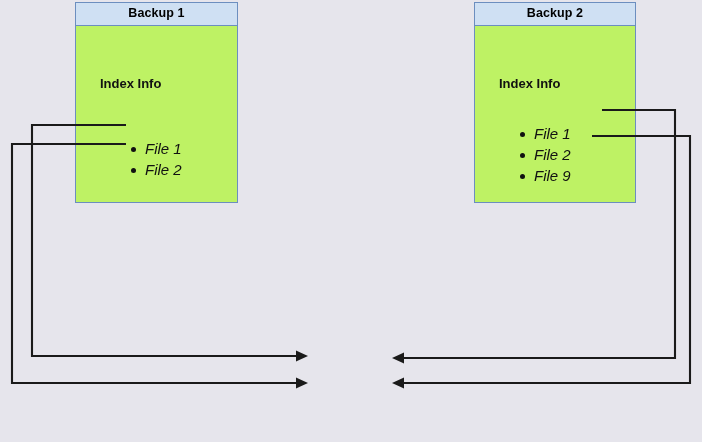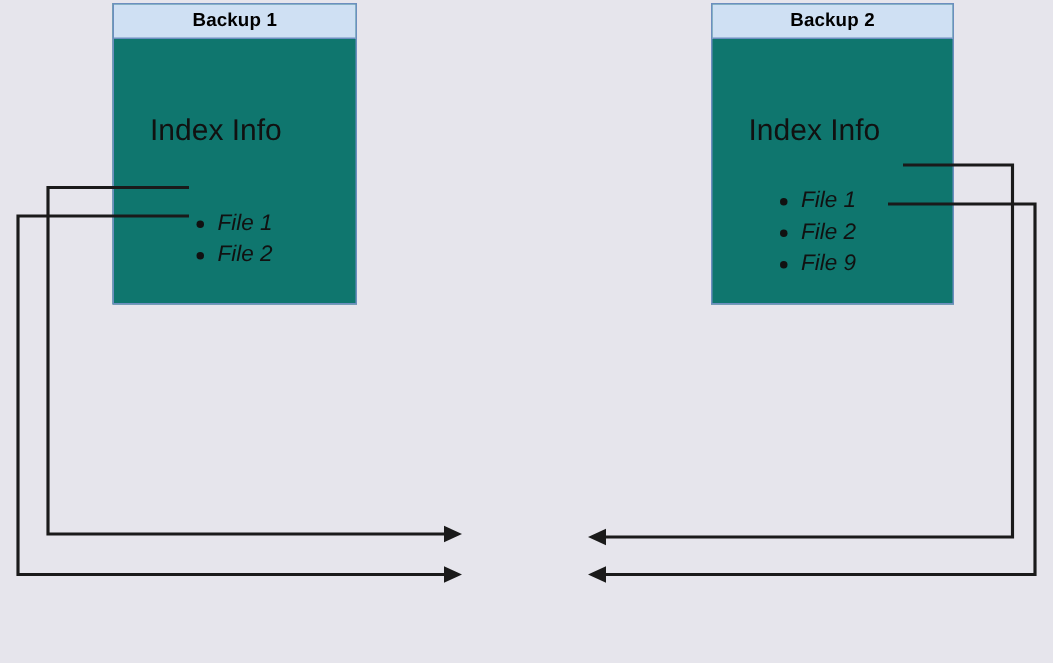--- a/index.html
+++ b/index.html
@@ -18,21 +18,21 @@
     position: absolute;
     left: 0; top: 0;
     width: 702px;
     height: 442px;
   }
   
   .box {
     position: absolute;
     box-sizing: border-box;
     border: 1px solid #6c8ebf;
-    background: #0f766e;
+    background: #bef264;
   }
   .box.blue { border-color: #6c8ebf; }
   .box.green { border-color: #82b366; }
 
   .box-header {
     box-sizing: border-box;
     height: 23px;
     line-height: 21px;
     text-align: center;
     font-size: 12.5px;
@@ -46,23 +46,24 @@
     background: #d5e8d4;
     border-bottom-color: #82b366;
   }
   .box-body {
     position: relative;
     box-sizing: border-box;
     height: calc(100% - 23px);
   }
   .index-label {
     position: absolute;
-    font-size: 20px;
+    font-size: 13px;
     color: #111111;
     white-space: nowrap;
+    font-weight: bold;
   }
   .file-list {
     position: absolute;
     margin: 0;
     padding: 0;
     list-style: none;
   }
   .file-list li {
     position: relative;
     font-size: 15px;

